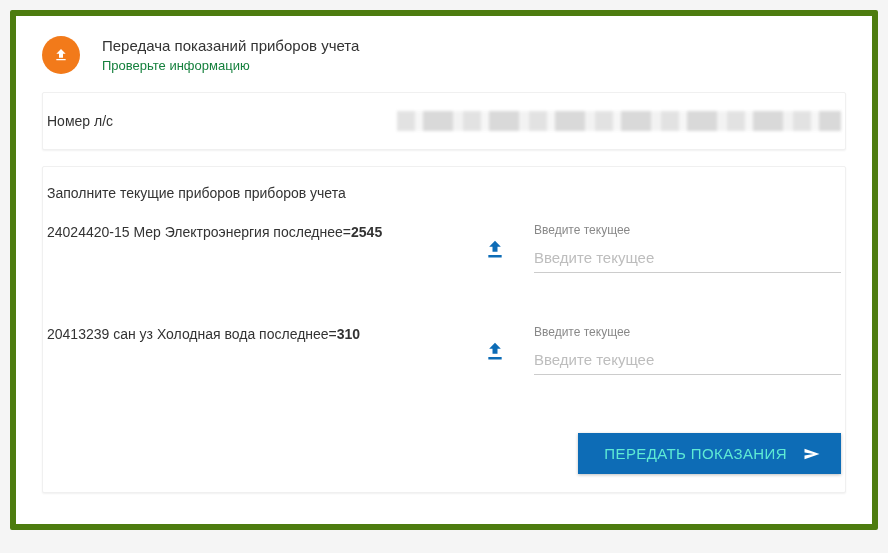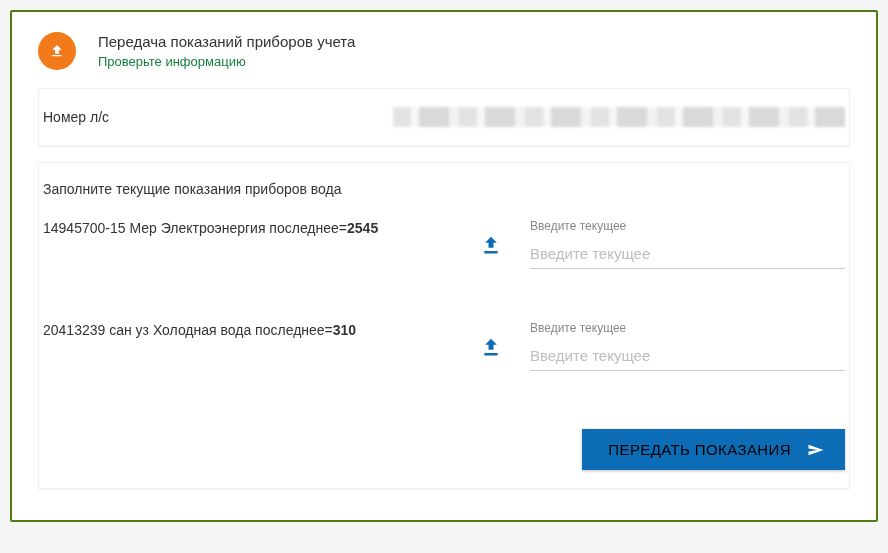--- a/index.html
+++ b/index.html
@@ -8,21 +8,21 @@
       box-sizing: border-box;
     }
     body {
       font-family: Arial, Helvetica, sans-serif;
       background: #f5f5f5;
       padding: 10px;
       width: 888px;
     }
     .outer-card {
       background: #fff;
-      border: 2px solid #4d7c0f;
+      border: 6px solid #4d7c0f;
       border-radius: 2px;
       padding: 10px 10px 15px 10px;
     }
     .header-row {
       display: flex;
       align-items: flex-start;
       padding: 10px 16px 18px 16px;
     }
     .circle-icon {
       width: 38px;
@@ -139,21 +139,21 @@
     .text-input::placeholder {
       color: #bdbdbd;
     }
     .button-row {
       display: flex;
       justify-content: flex-end;
       padding-top: 6px;
     }
     .submit-btn {
       background: #0d6cb6;
-      color: #000000;
+      color: #5eead4;
       border: none;
       font-size: 15px;
       letter-spacing: 0.4px;
       padding: 12px 20px 12px 26px;
       cursor: pointer;
       display: flex;
       align-items: center;
       gap: 16px;
       box-shadow: 0 1px 3px rgba(0,0,0,0.25);
     }
@@ -181,25 +181,25 @@
   </div>
 
   <div class="card">
     <div class="account-row">
       <div class="account-label">Номер л/с</div>
       <div class="account-value"></div>
     </div>
   </div>
 
   <div class="card">
-    <div class="form-card-title">Заполните текущие показания приборов вода</div>
+    <div class="form-card-title">Заполните текущие приборов приборов учета</div>
 
     <div class="meter-row">
       <div class="meter-left">
-        <span>14945700-15 Мер Электроэнергия последнее=</span><span class="bold">2545</span>
+        <span>24024420-15 Мер Электроэнергия последнее=</span><span class="bold">2545</span>
       </div>
       <div class="meter-icon-col">
         <svg viewBox="0 0 24 24">
             <path d="M9 14h6V8h4l-7-7-7 7h4v6zm-5 4h16v3H4v-3z"></path>
           </svg>
       </div>
       <div class="meter-right">
         <div class="input-label">Введите текущее</div>
         <input type="text" class="text-input" placeholder="Введите текущее" style="">
       </div>

